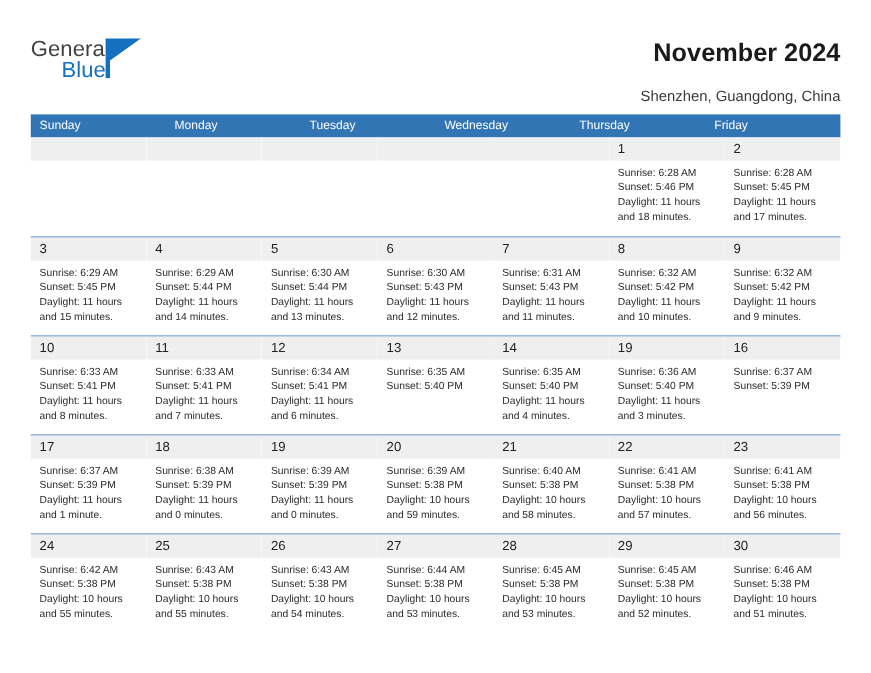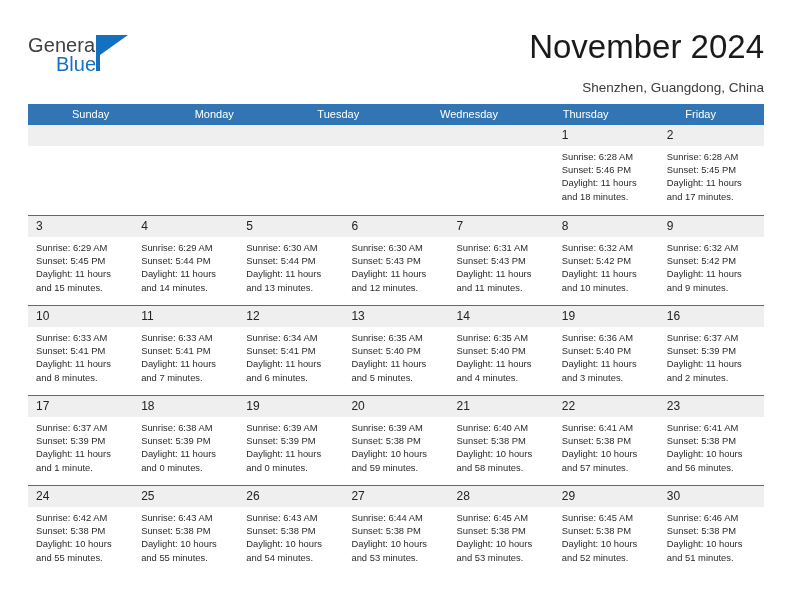--- a/index.html
+++ b/index.html
@@ -79,24 +79,24 @@
   }
 
   
   .title-block {
     position: absolute;
     right: 0px;
     top: 0px;
     text-align: right;
   }
   .cal-title {
-    font-size: 33px;
+    font-size: 23px;
     color: #1a1a1a;
     line-height: 34px;
-    font-weight: 400;
+    font-weight: 700;
     white-space: nowrap;
   }
   .cal-subtitle {
     font-size: 13.5px;
     color: #3a3a3a;
     line-height: 20px;
     margin-top: 14px;
     white-space: nowrap;
   }
 
@@ -110,24 +110,23 @@
   .dow-row {
     display: flex;
     background: #3175b5;
     height: 21px;
   }
   .dow-cell {
     flex: 1 1 0;
     color: #ffffff;
     font-size: 11px;
     line-height: 21px;
-    padding-left: 24px;
+    padding-left: 8px;
     white-space: nowrap;
     overflow: hidden;
-    margin-left: 20px;
   }
 
   .week-row {
     display: flex;
     height: 90px;
     position: relative;
     border-top: 1px solid #3175b5;
   }
   .week-row:first-of-type { border-top: none; }
 
@@ -305,21 +304,20 @@
               <div>Sunrise: 6:34 AM</div>
               <div>Sunset: 5:41 PM</div>
               <div class="wrap">Daylight: 11 hours and 6 minutes.</div>
             </div>
           </div>
           <div class="day-cell">
             <div class="daynum-strip">13</div>
             <div class="day-info">
               <div>Sunrise: 6:35 AM</div>
               <div>Sunset: 5:40 PM</div>
-              <div class="wrap">Daylight: 11 hours and 5 minutes.</div>
             </div>
           </div>
           <div class="day-cell">
             <div class="daynum-strip">14</div>
             <div class="day-info">
               <div>Sunrise: 6:35 AM</div>
               <div>Sunset: 5:40 PM</div>
               <div class="wrap">Daylight: 11 hours and 4 minutes.</div>
             </div>
           </div>
@@ -329,21 +327,20 @@
               <div>Sunrise: 6:36 AM</div>
               <div>Sunset: 5:40 PM</div>
               <div class="wrap">Daylight: 11 hours and 3 minutes.</div>
             </div>
           </div>
           <div class="day-cell">
             <div class="daynum-strip">16</div>
             <div class="day-info">
               <div>Sunrise: 6:37 AM</div>
               <div>Sunset: 5:39 PM</div>
-              <div class="wrap">Daylight: 11 hours and 2 minutes.</div>
             </div>
           </div>
         </div>
         <div class="week-row">
           <div class="day-cell">
             <div class="daynum-strip">17</div>
             <div class="day-info">
               <div>Sunrise: 6:37 AM</div>
               <div>Sunset: 5:39 PM</div>
               <div class="wrap">Daylight: 11 hours and 1 minute.</div>

